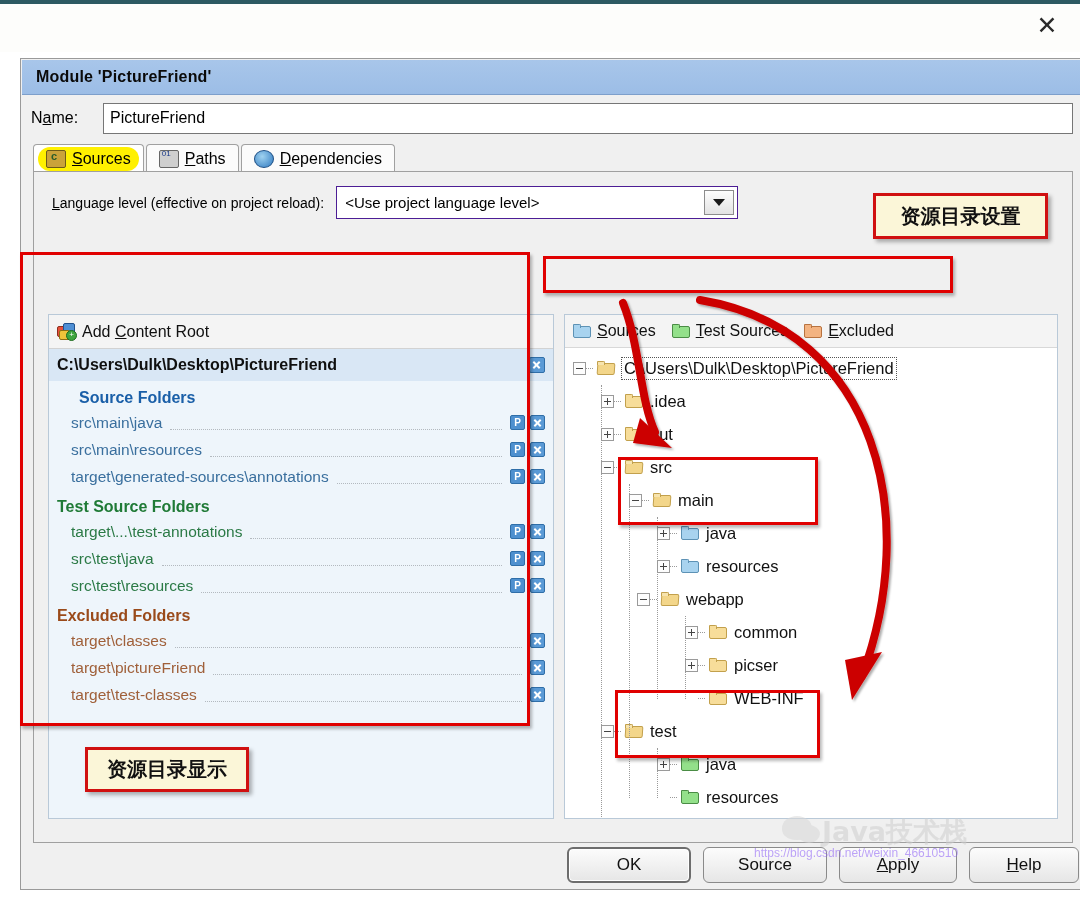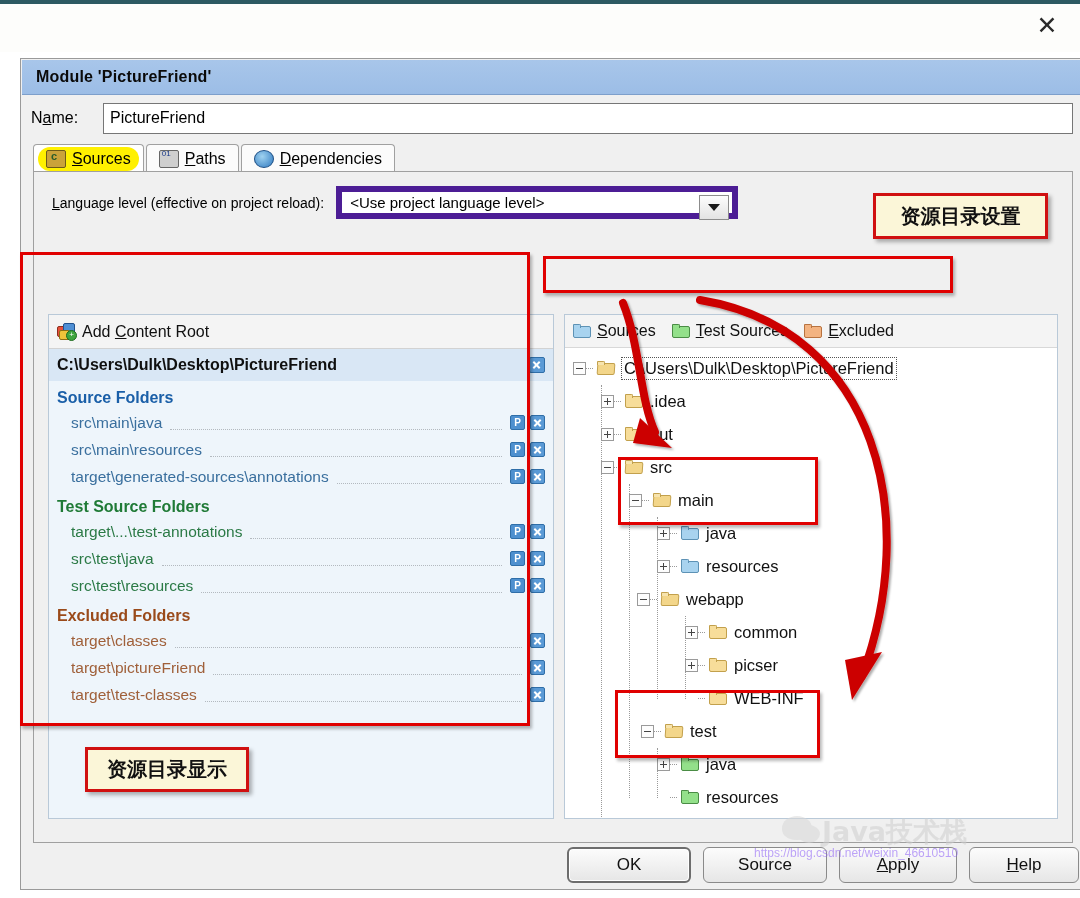--- a/index.html
+++ b/index.html
@@ -64,21 +64,21 @@
 
   
   #panel{
     position:absolute;left:12px;top:112px;width:1040px;height:672px;
     background:#f0f0f0;border:1px solid #a0a0a0;box-sizing:border-box;
   }
   #ll-row{position:absolute;left:18px;top:14px;display:flex;align-items:center;gap:12px;}
   #ll-label{font-size:14px;color:#000;}
   #ll-label u{text-decoration:underline;}
   #ll-combo{
-    width:402px;height:33px;border:6px solid #4c1d95;background:#fff;box-sizing:border-box;
+    width:402px;height:33px;border:1px solid #4c1d95;background:#fff;box-sizing:border-box;
     display:flex;align-items:center;position:relative;
   }
   #ll-combo .val{font-size:15px;color:#000;padding-left:8px;}
   #ll-combo .arrow{
     position:absolute;right:3px;top:3px;width:30px;height:25px;
     background:linear-gradient(#fdfdfd,#e3e3e3);border:1px solid #8c8c8c;
     display:flex;align-items:center;justify-content:center;box-sizing:border-box;
   }
   #ll-combo .arrow i{border-left:6px solid transparent;border-right:6px solid transparent;border-top:7px solid #1a1a1a;display:block;}
 
@@ -98,21 +98,21 @@
   .ic-addroot .b3{position:absolute;left:2px;top:7px;width:9px;height:8px;background:#f0c33a;border:1px solid #8c6e14;border-radius:2px;}
   .ic-addroot .plus{position:absolute;right:-1px;bottom:-1px;width:9px;height:9px;background:#3fa53f;border:1px solid #1d6b1d;border-radius:50%;color:#fff;font-size:8px;line-height:8px;text-align:center;}
 
   #rootrow{
     height:32px;background:#d9e7f5;display:flex;align-items:center;justify-content:space-between;
     padding:0 8px 0 8px;box-sizing:border-box;
   }
   #rootrow .p{font-size:16px;font-weight:bold;color:#101010;}
 
   .grp{font-size:16px;font-weight:bold;padding:8px 0 2px 8px;}
-  .grp.src{color:#1a5fa8;}
+  .grp.src{color:#1a5fa8;margin-left:22px;}
   .grp.test{color:#1f7a36;}
   .grp.exc{color:#9a4a1a;}
 
   .frow{
     height:27px;display:flex;align-items:center;padding:0 8px 0 22px;box-sizing:border-box;
     font-size:15.5px;position:relative;
   }
   .frow .nm{white-space:nowrap;}
   .frow .dots{flex:1;height:1px;border-bottom:1px dotted #b3b9bf;margin:0 8px;align-self:flex-end;margin-bottom:6px;}
   .frow.src .nm{color:#3a6f9e;}
@@ -415,21 +415,21 @@
             <span class="dash"></span>
             <span class="fldr yellow" style="margin-left: 4px;"></span>
             <span class="lbl">picser</span>
           </div>
           <div class="trow" style="padding-left: 120px;">
             <span class="tg none"></span>
             <span class="dash"></span>
             <span class="fldr yellow" style="margin-left: 4px;"></span>
             <span class="lbl">WEB-INF</span>
           </div>
-          <div class="trow" style="padding-left: 76px;">
+          <div class="trow" style="padding-left: 36px;">
             <span class="tg"></span>
             <span class="dash"></span>
             <span class="fldr open" style="margin-left: 4px;"></span>
             <span class="lbl">test</span>
           </div>
           <div class="trow" style="padding-left: 92px;">
             <span class="tg plus"></span>
             <span class="dash"></span>
             <span class="fldr green" style="margin-left: 4px;"></span>
             <span class="lbl">java</span>

